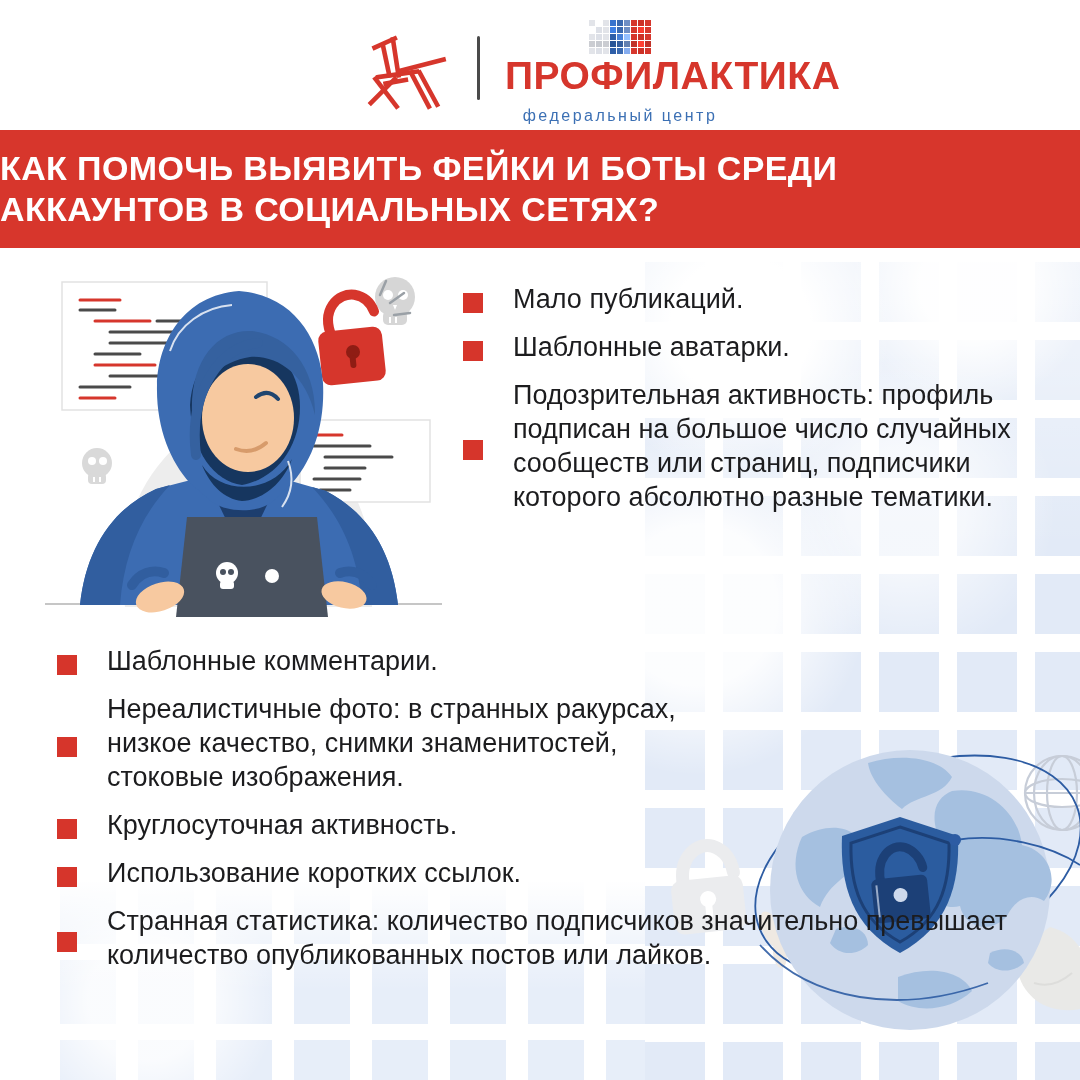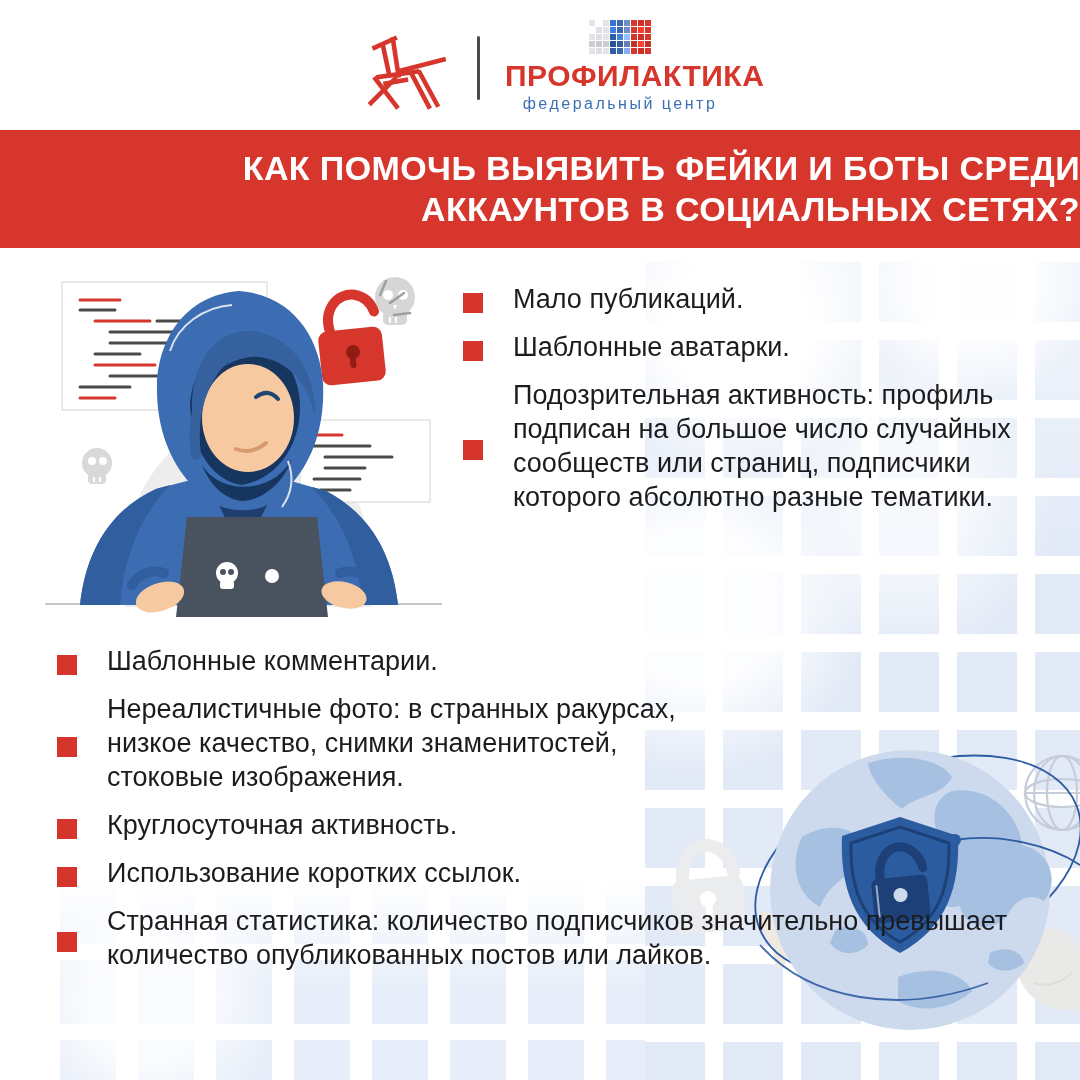--- a/index.html
+++ b/index.html
@@ -10,25 +10,25 @@
   
   .header{position:absolute;left:0;top:0;width:1080px;height:130px;background:#fff;}
   .chair-logo{position:absolute;left:358px;top:22px;width:92px;height:90px;}
   .logo-divider{position:absolute;left:477px;top:36px;width:3px;height:64px;background:#4a4a4a;border-radius:2px;}
   .lockup{position:absolute;left:505px;top:20px;width:230px;text-align:center;}
   .flag{display:grid;grid-template-rows:repeat(5,6px);grid-auto-flow:column;grid-auto-columns:6px;gap:1px;width:max-content;margin:0 auto 6px auto;}
   .flag div{width:6px;height:6px;}
   .flag div:nth-child(7n+2){filter:brightness(1.22);}
   .flag div:nth-child(5n+4){filter:brightness(0.9);}
   .flag div:nth-child(11n+6){filter:brightness(1.35);}
-  .wordmark{font-size:30px;font-weight:800;color:#d6362c;letter-spacing:.5px;line-height:32px;}
-  .subtitle{font-size:16px;font-weight:500;color:#3c70b4;letter-spacing:2.5px;line-height:20px;margin-top:2px;}
+  .wordmark{font-size:39px;font-weight:800;color:#d6362c;letter-spacing:.5px;line-height:32px;}
+  .subtitle{font-size:16px;font-weight:500;color:#3c70b4;letter-spacing:2.5px;line-height:20px;margin-top:14px;}
   
   .banner{position:absolute;left:0;top:130px;width:1080px;height:118px;background:#d7362c;
-          display:flex;flex-direction:column;justify-content:center;align-items:flex-end;}
+          display:flex;flex-direction:column;justify-content:center;align-items:flex-start;}
   .banner div{color:#ffffff;font-weight:800;font-size:34px;line-height:41px;letter-spacing:.4px;text-align:center;}
   
   .pattern{position:absolute;pointer-events:none;}
   .pattern-right{
     left:645px;top:262px;width:435px;height:818px;
     background-image:
       repeating-linear-gradient(to bottom, transparent 0 60px, #ffffff 60px 78px),
       repeating-linear-gradient(to right, #e2eaf7 0 60px, #ffffff 60px 78px);
   }
   .pattern-right::after{content:"";position:absolute;inset:0;background:

